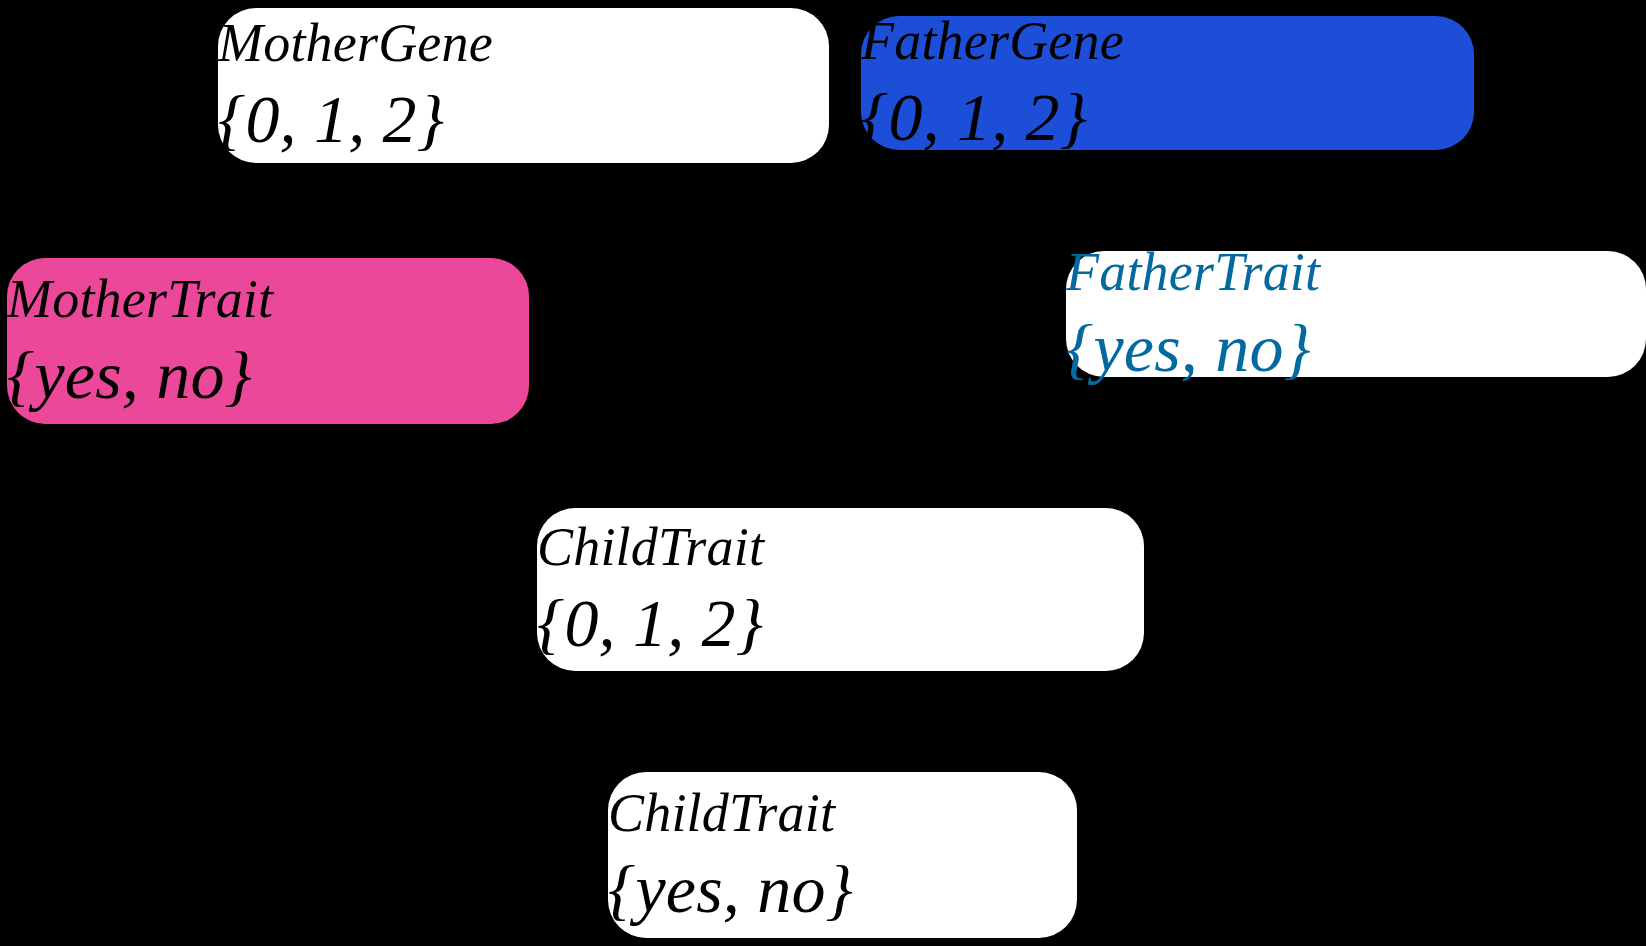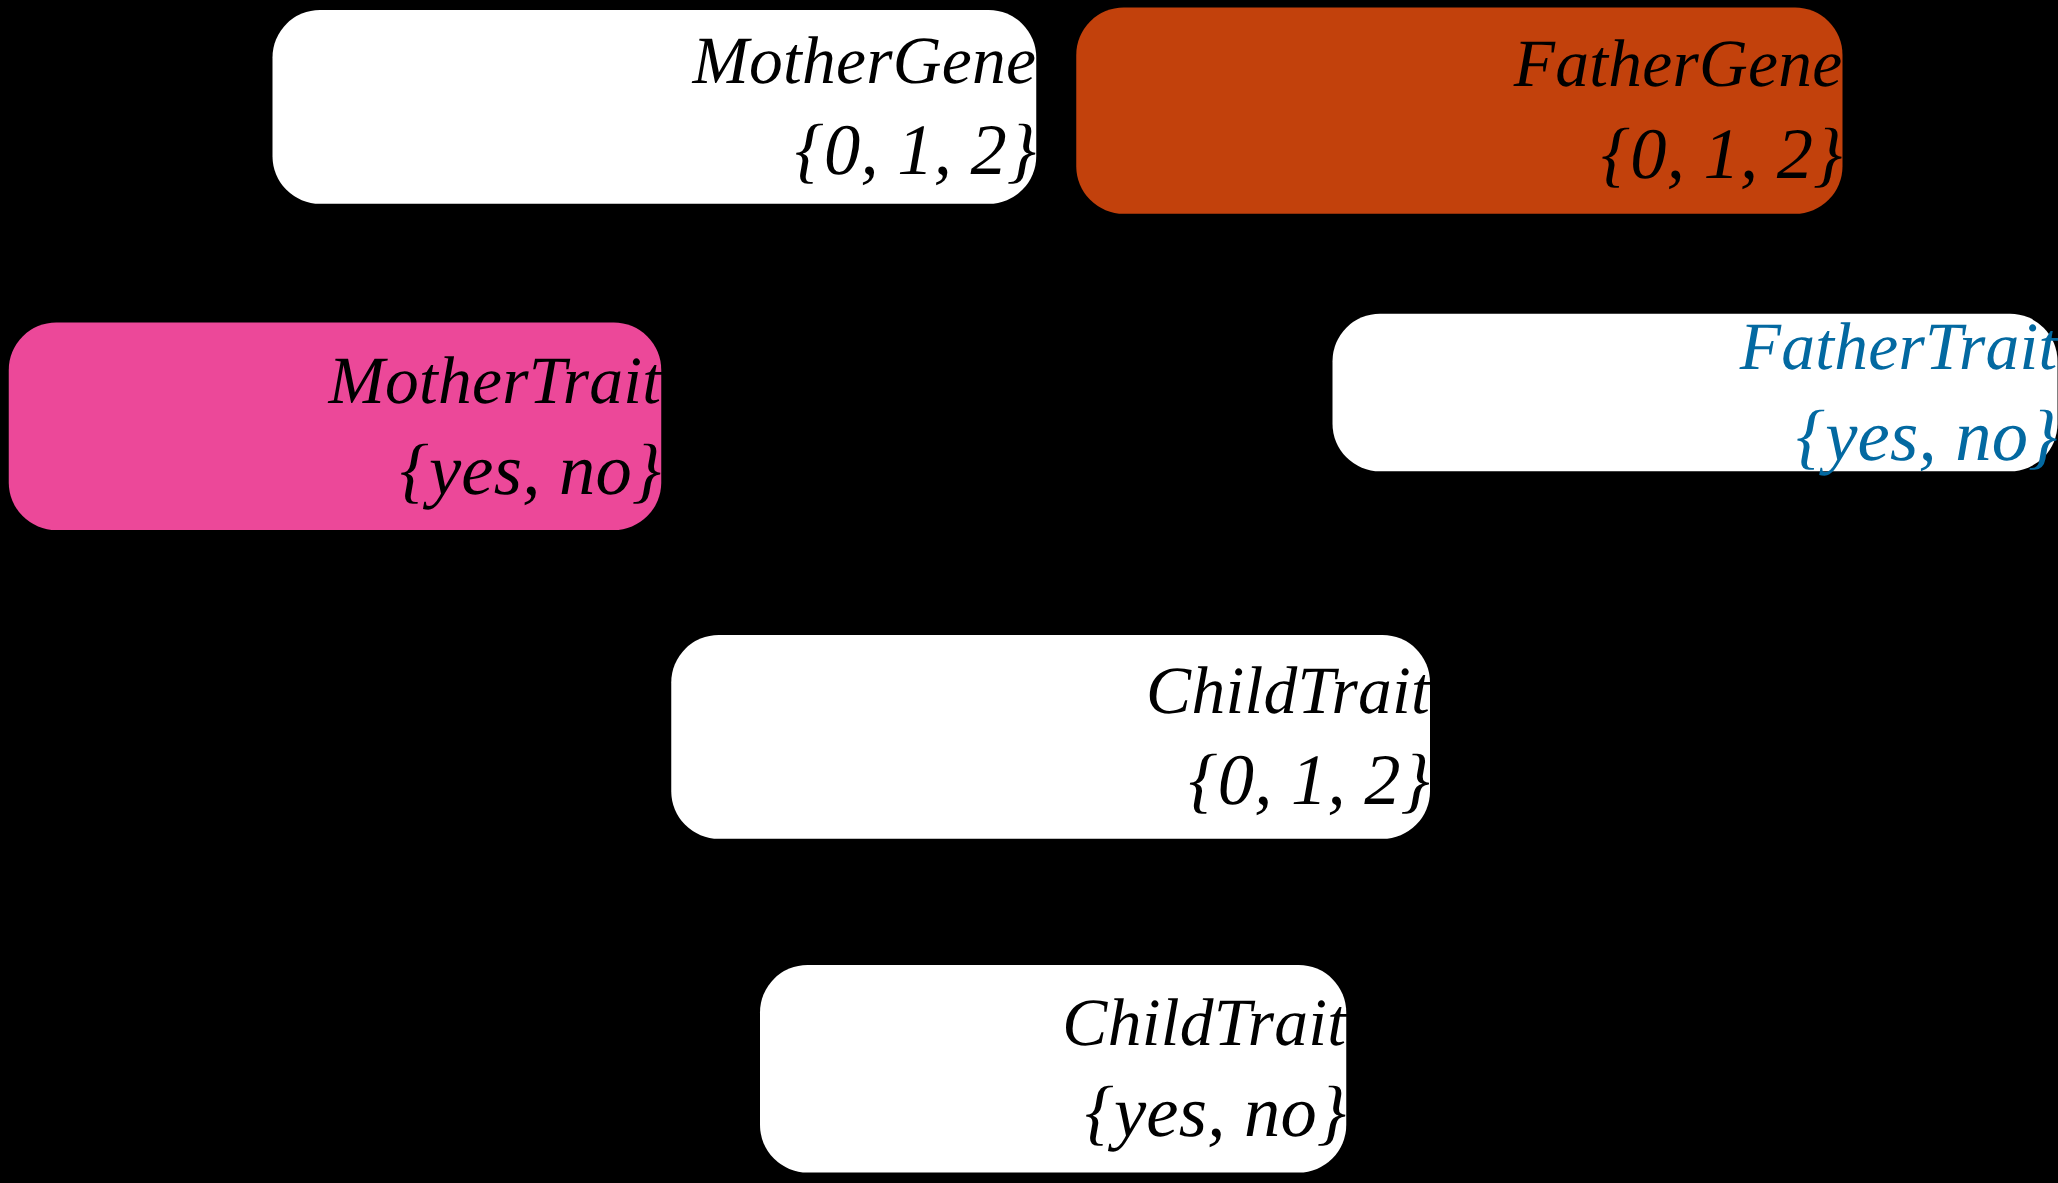--- a/index.html
+++ b/index.html
@@ -19,52 +19,52 @@
     width: 1646px;
     height: 946px;
     background: #000000;
   }
   .node {
     position: absolute;
     background: #ffffff;
     border-radius: 38px;
     display: flex;
     flex-direction: column;
-    align-items: flex-end;
+    align-items: flex-start;
     justify-content: center;
     box-sizing: border-box;
     color: #000000;
     text-align: center;
     line-height: 1.02;
   }
   .node .nm {
     font-style: italic;
     font-size: 54px;
     letter-spacing: 0.2px;
     white-space: nowrap;
   }
   .node .dm {
     font-style: italic;
-    font-size: 58px;
+    font-size: 68px;
     letter-spacing: 0.2px;
     white-space: nowrap;
     margin-top: 14px;
   }
 </style>
 </head>
 <body style="background: rgb(0, 0, 0);">
 
 <div id="canvas" style="background: rgb(0, 0, 0);">
 
   <div class="node" style="left: 218px; top: 8px; width: 611px; height: 155px; background: rgb(255, 255, 255); color: rgb(0, 0, 0);">
     <span class="nm">MotherGene</span>
     <span class="dm">{0, 1, 2}</span>
   </div>
 
-  <div class="node" style="left: 861px; top: 6px; width: 613px; height: 165px; background: #c2410c; color: rgb(0, 0, 0);">
+  <div class="node" style="left: 861px; top: 16px; width: 613px; height: 134px; background: #1d4ed8; color: rgb(0, 0, 0);">
     <span class="nm">FatherGene</span>
     <span class="dm">{0, 1, 2}</span>
   </div>
 
   <div class="node" style="left: 7px; top: 258px; width: 522px; height: 166px; background: #ec4899; color: rgb(0, 0, 0);">
     <span class="nm">MotherTrait</span>
     <span class="dm">{yes, no}</span>
   </div>
 
   <div class="node" style="left: 1066px; top: 251px; width: 580px; height: 126px; background: rgb(255, 255, 255); color: #0369a1;">

